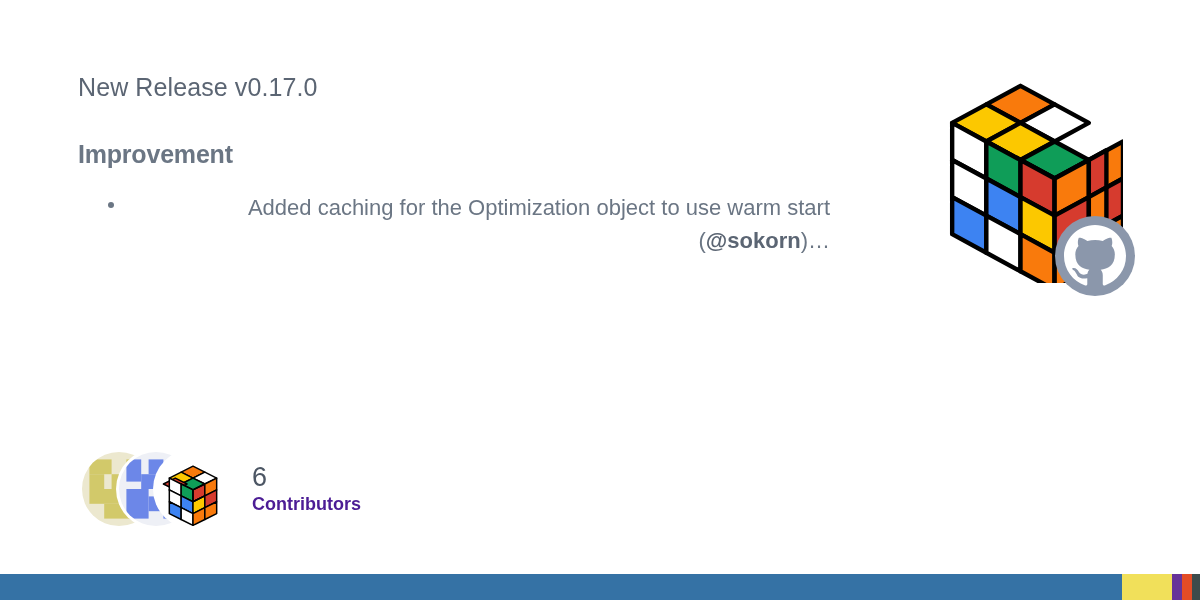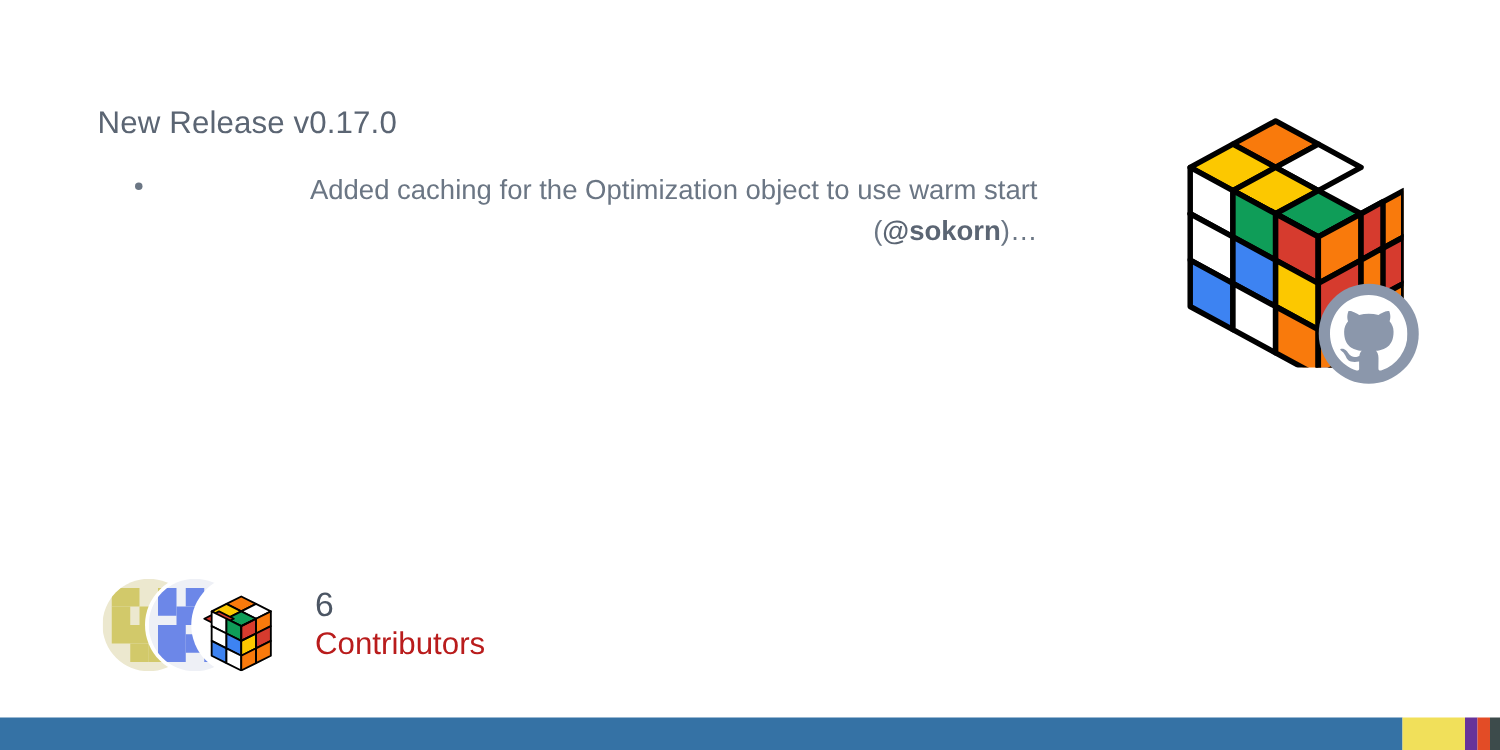--- a/index.html
+++ b/index.html
@@ -13,21 +13,20 @@
   body {
     background: #ffffff;
     font-family: "Liberation Sans", sans-serif;
     position: relative;
   }
 
   .card {
     position: absolute;
     inset: 0;
     background: #ffffff;
-    margin-top: 11px;
   }
 
   
   .content {
     position: absolute;
     left: 78px;
     top: 72px;
     width: 800px;
   }
 
@@ -120,23 +119,23 @@
   .count-wrap {
     margin-left: 22px;
     line-height: 1.18;
   }
   .count-num {
     font-size: 27px;
     color: #4c5664;
     font-weight: 400;
   }
   .count-label {
-    font-size: 25px;
-    color: #b91c1c;
-    font-weight: 400;
+    font-size: 18px;
+    color: #4c1d95;
+    font-weight: 700;
   }
 
   
   .hero {
     position: absolute;
     left: 918px;
     top: 78px;
     width: 205px;
     height: 205px;
   }
@@ -171,20 +170,21 @@
 </head>
 <body>
 
 <div class="card">
 
   <div class="content">
 
     <div class="eyebrow">New Release v0.17.0</div>
 
 
+    <h2 class="section-heading">Improvement</h2>
 
     <ul class="bullets">
       <li>
         <span class="dot"></span><span>Added caching for the Optimization object to use warm start (</span><b>@sokorn</b><span>)…</span>
       </li>
     </ul>
   </div>
 
   <div class="contributors">
     <div class="avatar-stack">

